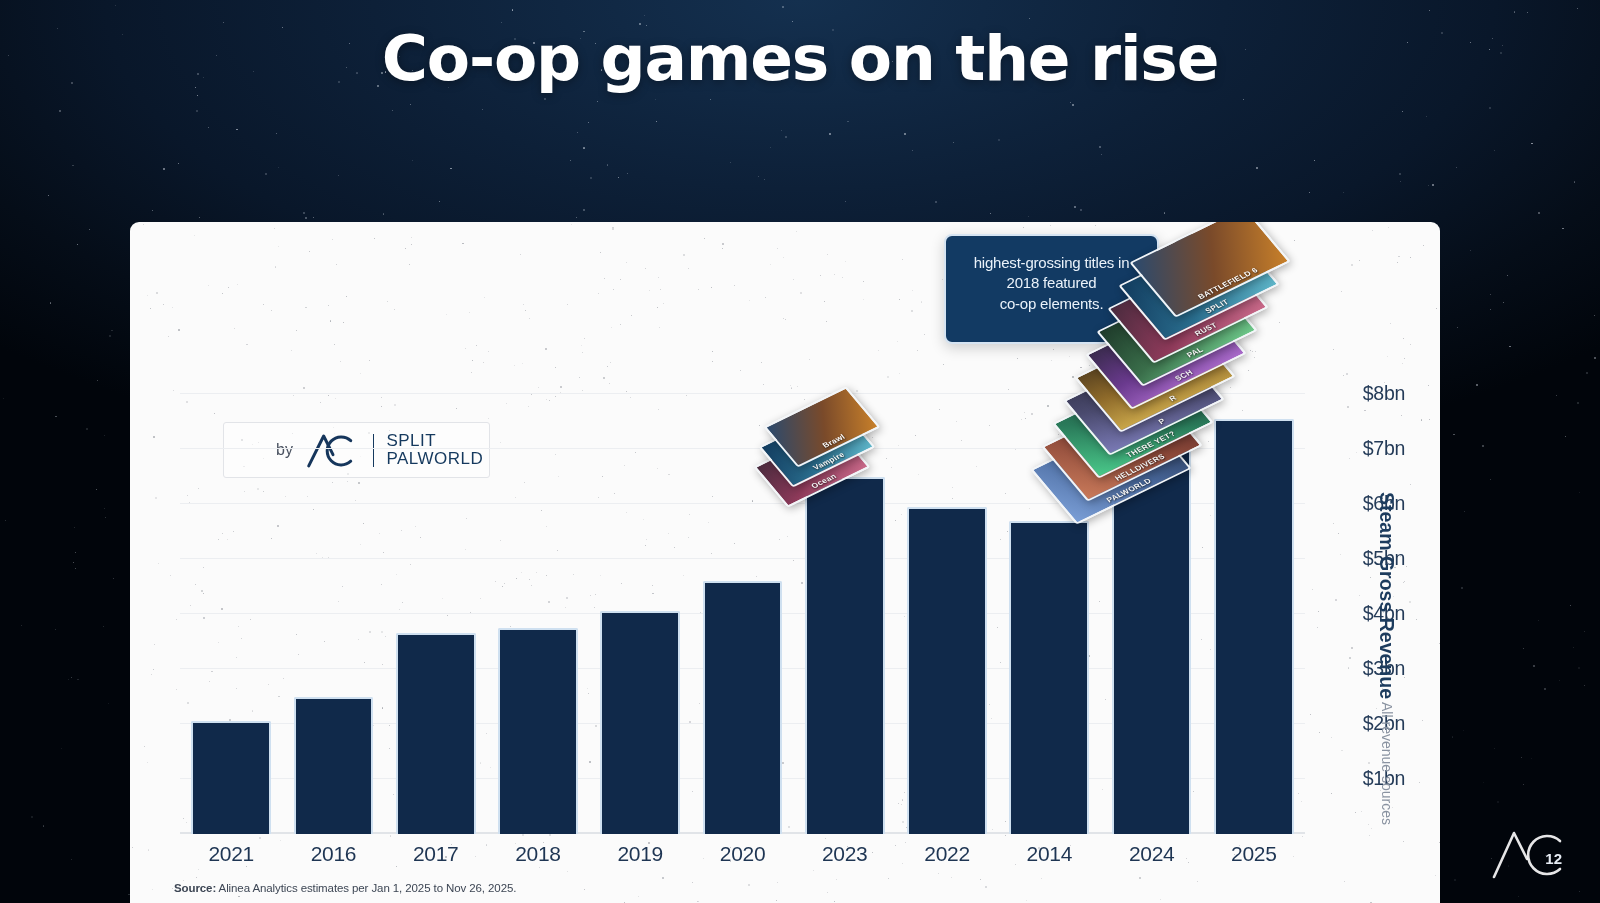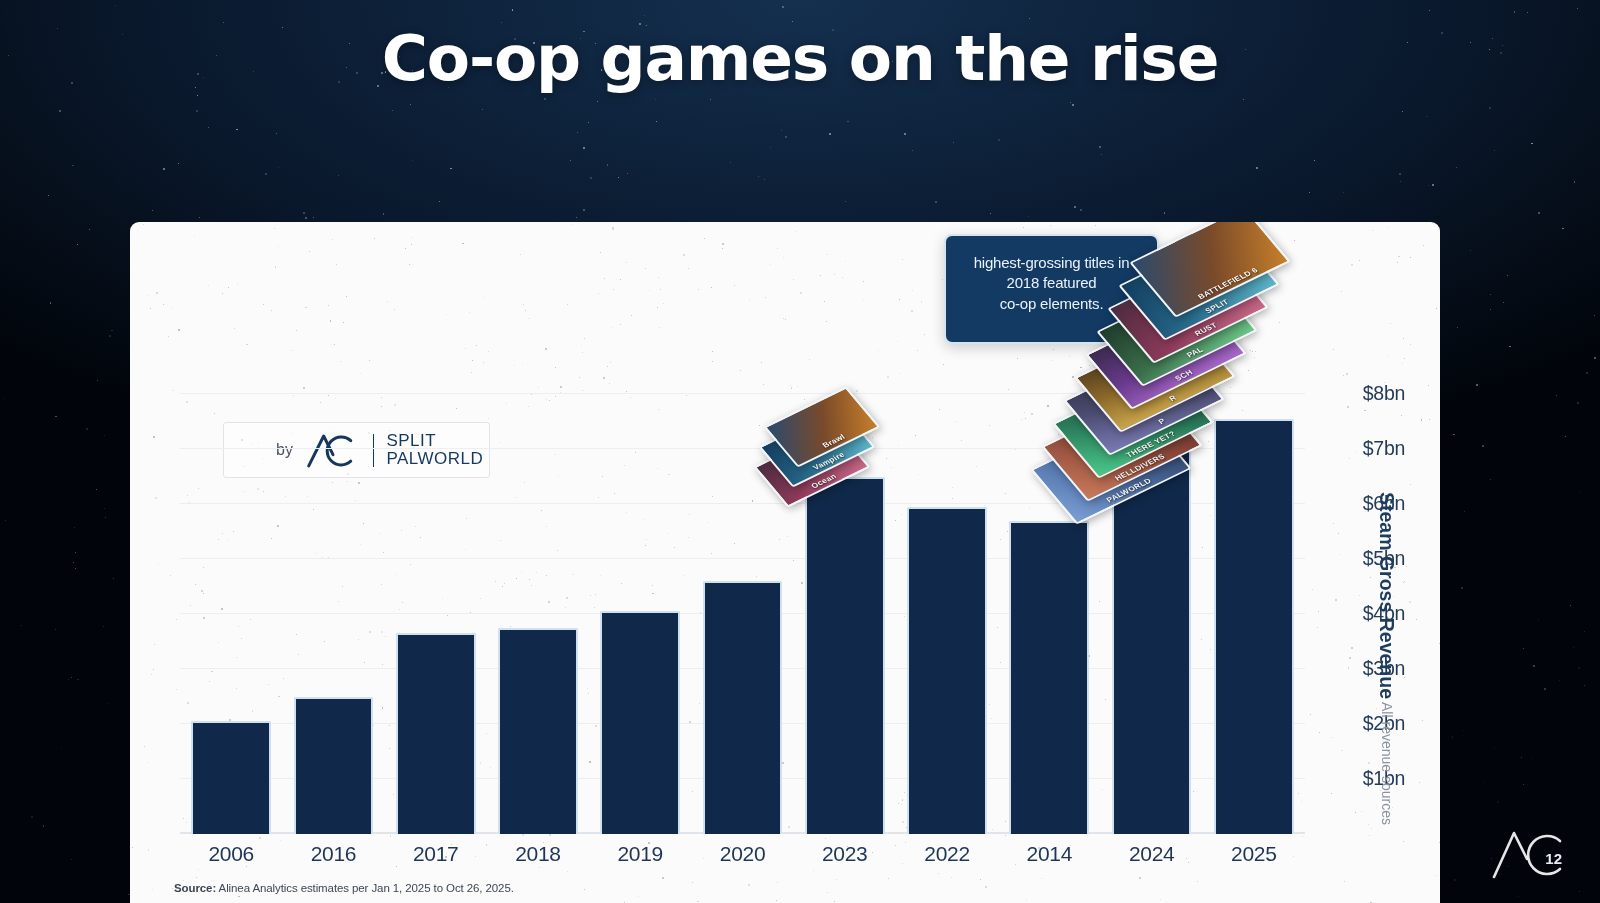--- a/index.html
+++ b/index.html
@@ -1785,21 +1785,21 @@
       <div class="axis-base"></div>
     <div class="gridline" style="bottom: 55px;"></div>
         <div class="gridline" style="bottom: 110px;"></div>
         <div class="gridline" style="bottom: 165px;"></div>
         <div class="gridline" style="bottom: 220px;"></div>
         <div class="gridline" style="bottom: 275px;"></div>
         <div class="gridline" style="bottom: 330px;"></div>
         <div class="gridline" style="bottom: 385px;"></div>
         <div class="gridline" style="bottom: 440px;"></div>
         <div class="bar" title="2015: $2.05bn USD" style="left: 11.3px; width: 79.8px; height: 112.7px; background: rgb(16, 41, 74); border-color: rgb(207, 224, 240);"></div>
-        <div class="xlabel" style="left: 0px; width: 102.3px;">2006</div>
+        <div class="xlabel" style="left: 0px; width: 102.3px;">2021</div>
         <div class="bar" title="2016: $2.5bn USD" style="left: 113.5px; width: 79.8px; height: 137.5px; background: rgb(16, 41, 74); border-color: rgb(207, 224, 240);"></div>
         <div class="xlabel" style="left: 102.3px; width: 102.3px;">2016</div>
         <div class="bar" title="2017: $3.65bn USD" style="left: 215.8px; width: 79.8px; height: 200.7px; background: rgb(16, 41, 74); border-color: rgb(207, 224, 240);"></div>
         <div class="xlabel" style="left: 204.5px; width: 102.3px;">2017</div>
         <div class="bar" title="2018: $3.75bn USD" style="left: 318.1px; width: 79.8px; height: 206.2px; background: rgb(16, 41, 74); border-color: rgb(207, 224, 240);"></div>
         <div class="xlabel" style="left: 306.8px; width: 102.3px;">2018</div>
         <div class="bar" title="2019: $4.05bn USD" style="left: 420.3px; width: 79.8px; height: 222.7px; background: rgb(16, 41, 74); border-color: rgb(207, 224, 240);"></div>
         <div class="xlabel" style="left: 409.1px; width: 102.3px;">2019</div>
         <div class="bar" title="2020: $4.6bn USD" style="left: 522.6px; width: 79.8px; height: 253px; background: rgb(16, 41, 74); border-color: rgb(207, 224, 240);"></div>
         <div class="xlabel" style="left: 511.4px; width: 102.3px;">2020</div>
@@ -1825,21 +1825,21 @@
         <div class="ylabel" style="bottom: 374px;">$7bn</div>
         <div class="ylabel" style="bottom: 429px;">$8bn</div>
       </div>
 
     <div id="axistitle">
       <span class="at-main">Steam Gross Revenue</span>
       <span class="at-sub">All revenue sources</span>
     </div>
 
     <div id="source">
-      <b>Source:</b><span> Alinea Analytics estimates per Jan 1, 2025 to Oct 26, 2025.</span>
+      <b>Source:</b><span> Alinea Analytics estimates per Jan 1, 2025 to Nov 26, 2025.</span>
     </div>
   </div>
 
   <svg id="pagebadge" viewBox="0 0 96 62">
     <path d="M10 54 L30 10 L43 36" fill="none" stroke="#ffffff" stroke-width="2.6" stroke-linecap="round" stroke-linejoin="round" opacity=".9"></path>
     <path d="M76 18 A19 19 0 1 0 76 46" fill="none" stroke="#ffffff" stroke-width="2.6" stroke-linecap="round" opacity=".9"></path>
   </svg>
   <div id="pagenum">12</div>
 
 </div>

